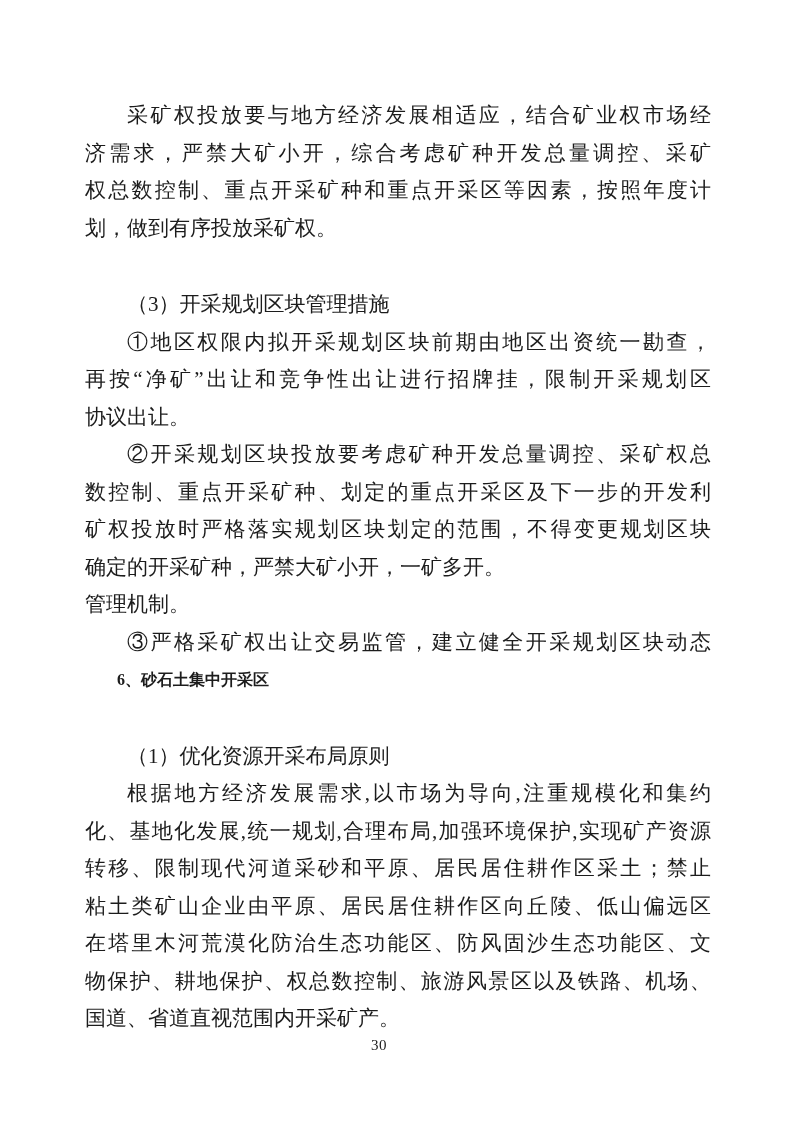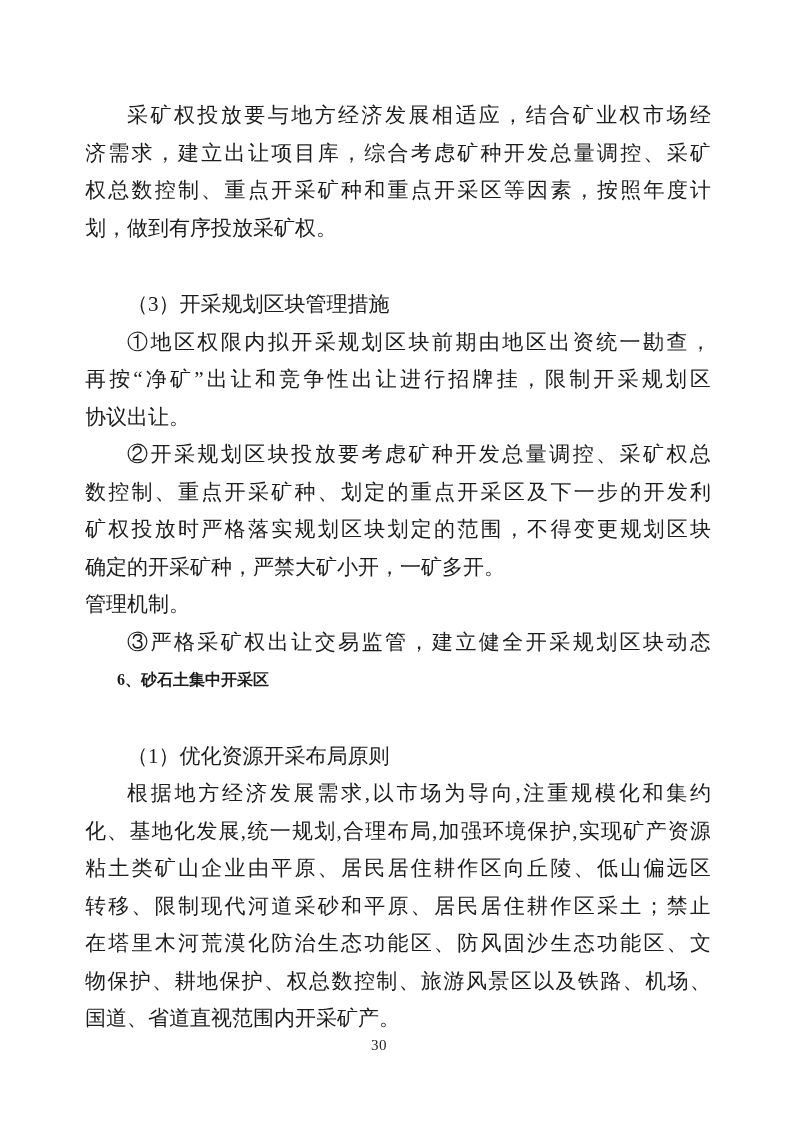--- a/index.html
+++ b/index.html
@@ -1,15 +1,15 @@
 <!DOCTYPE html>
 <html><head>
 <meta charset="utf-8">
 <style>
-  * { margin: 0; padding: 0; box-sizing: border-box; border-radius: 25px; }
+  * { margin: 0; padding: 0; box-sizing: border-box; }
   html, body {
     width: 793px;
     height: 1122px;
     background: #ffffff;
     font-family: "Liberation Serif", "DejaVu Serif", serif;
   }
   .page {
     position: relative;
     width: 793px;
     height: 1122px;
@@ -54,21 +54,21 @@
     letter-spacing: 0.5px;
   }
 </style>
 </head>
 <body>
 
 <div class="page">
   <main class="content" id="doc">
       <div class="block paragraph">
         <div class="line first">采矿权投放要与地方经济发展相适应，结合矿业权市场经</div>
-        <div class="line">济需求，建立出让项目库，综合考虑矿种开发总量调控、采矿</div>
+        <div class="line">济需求，严禁大矿小开，综合考虑矿种开发总量调控、采矿</div>
         <div class="line">权总数控制、重点开采矿种和重点开采区等因素，按照年度计</div>
         <div class="line last">划，做到有序投放采矿权。</div>
       </div>
       <div class="block subheading">
         <div class="line first last">（3）开采规划区块管理措施</div>
       </div>
       <div class="block paragraph">
         <div class="line first">①地区权限内拟开采规划区块前期由地区出资统一勘查，</div>
         <div class="line">再按“净矿”出让和竞争性出让进行招牌挂，限制开采规划区</div>
         <div class="line last">协议出让。</div>
@@ -85,22 +85,22 @@
       </div>
       <div class="block heading-bold">
         <div class="line first last">6、砂石土集中开采区</div>
       </div>
       <div class="block subheading">
         <div class="line first last">（1）优化资源开采布局原则</div>
       </div>
       <div class="block paragraph">
         <div class="line first">根据地方经济发展需求,以市场为导向,注重规模化和集约</div>
         <div class="line">化、基地化发展,统一规划,合理布局,加强环境保护,实现矿产资源</div>
+        <div class="line">转移、限制现代河道采砂和平原、居民居住耕作区采土；禁止</div>
         <div class="line">粘土类矿山企业由平原、居民居住耕作区向丘陵、低山偏远区</div>
-        <div class="line">转移、限制现代河道采砂和平原、居民居住耕作区采土；禁止</div>
         <div class="line">在塔里木河荒漠化防治生态功能区、防风固沙生态功能区、文</div>
         <div class="line">物保护、耕地保护、权总数控制、旅游风景区以及铁路、机场、</div>
         <div class="line last">国道、省道直视范围内开采矿产。</div>
       </div>
     </main>
   <footer class="footer">
     <span class="pagenum">30</span>
   </footer>
 </div>
 

